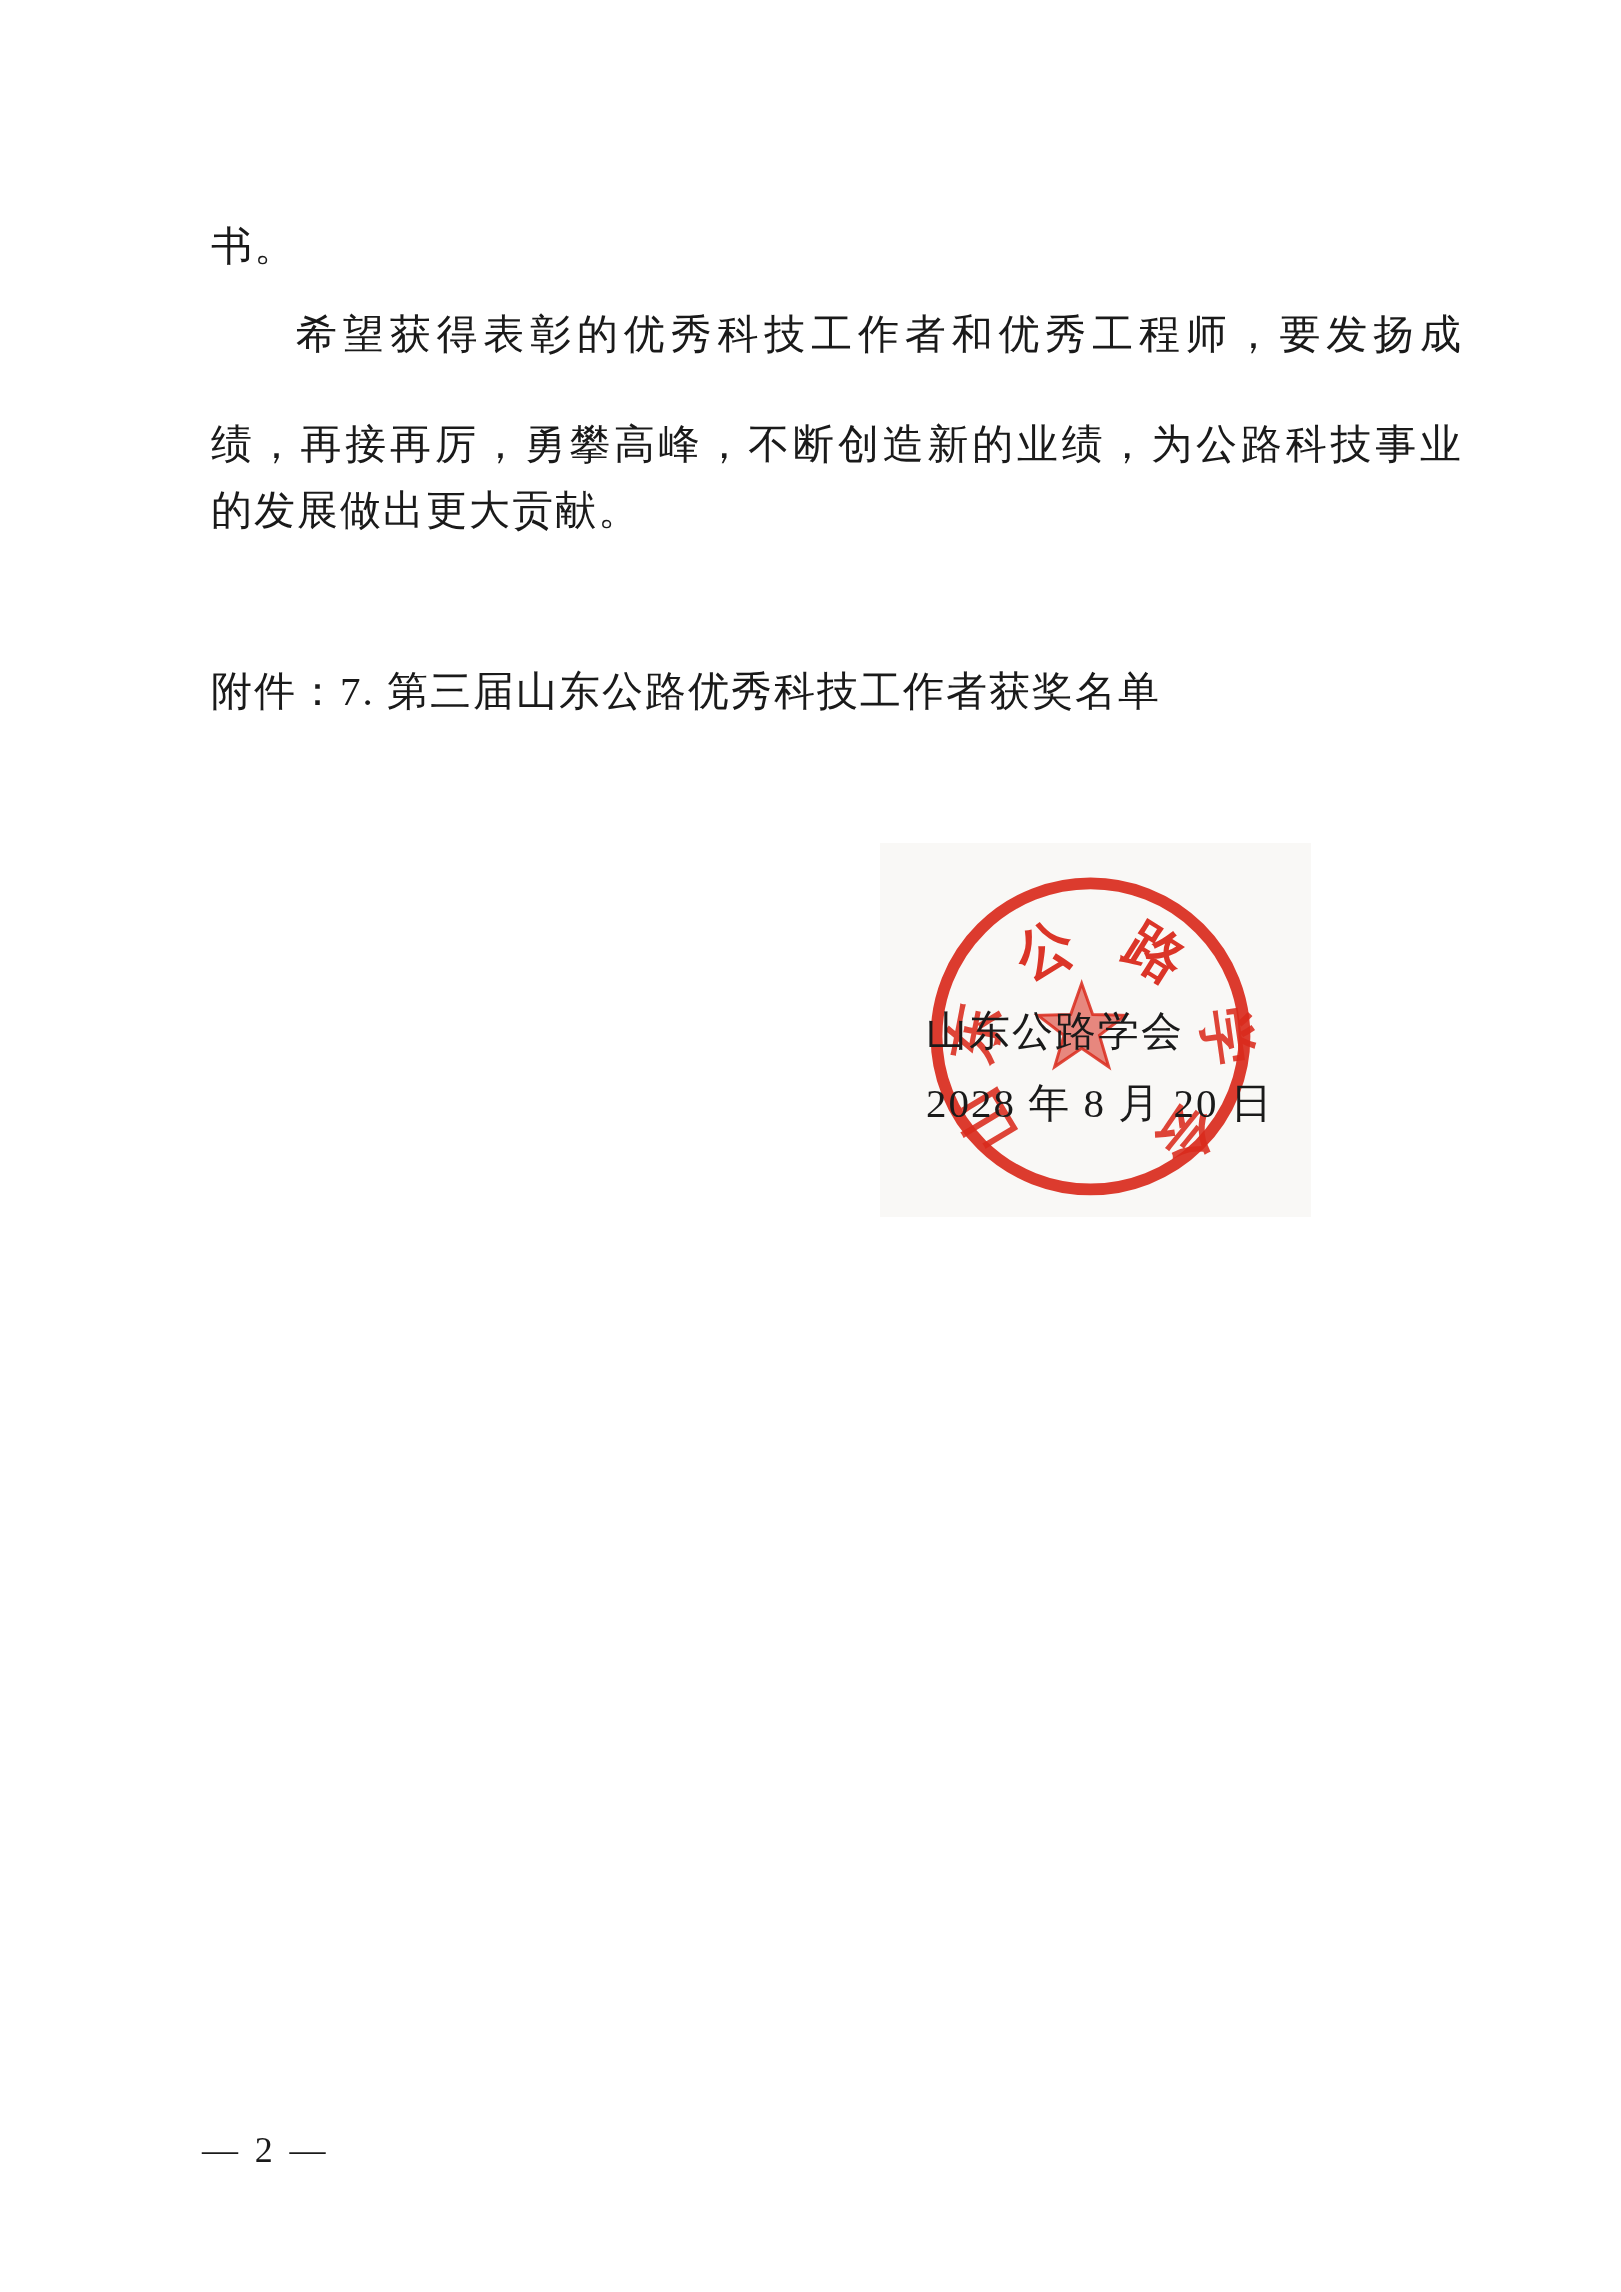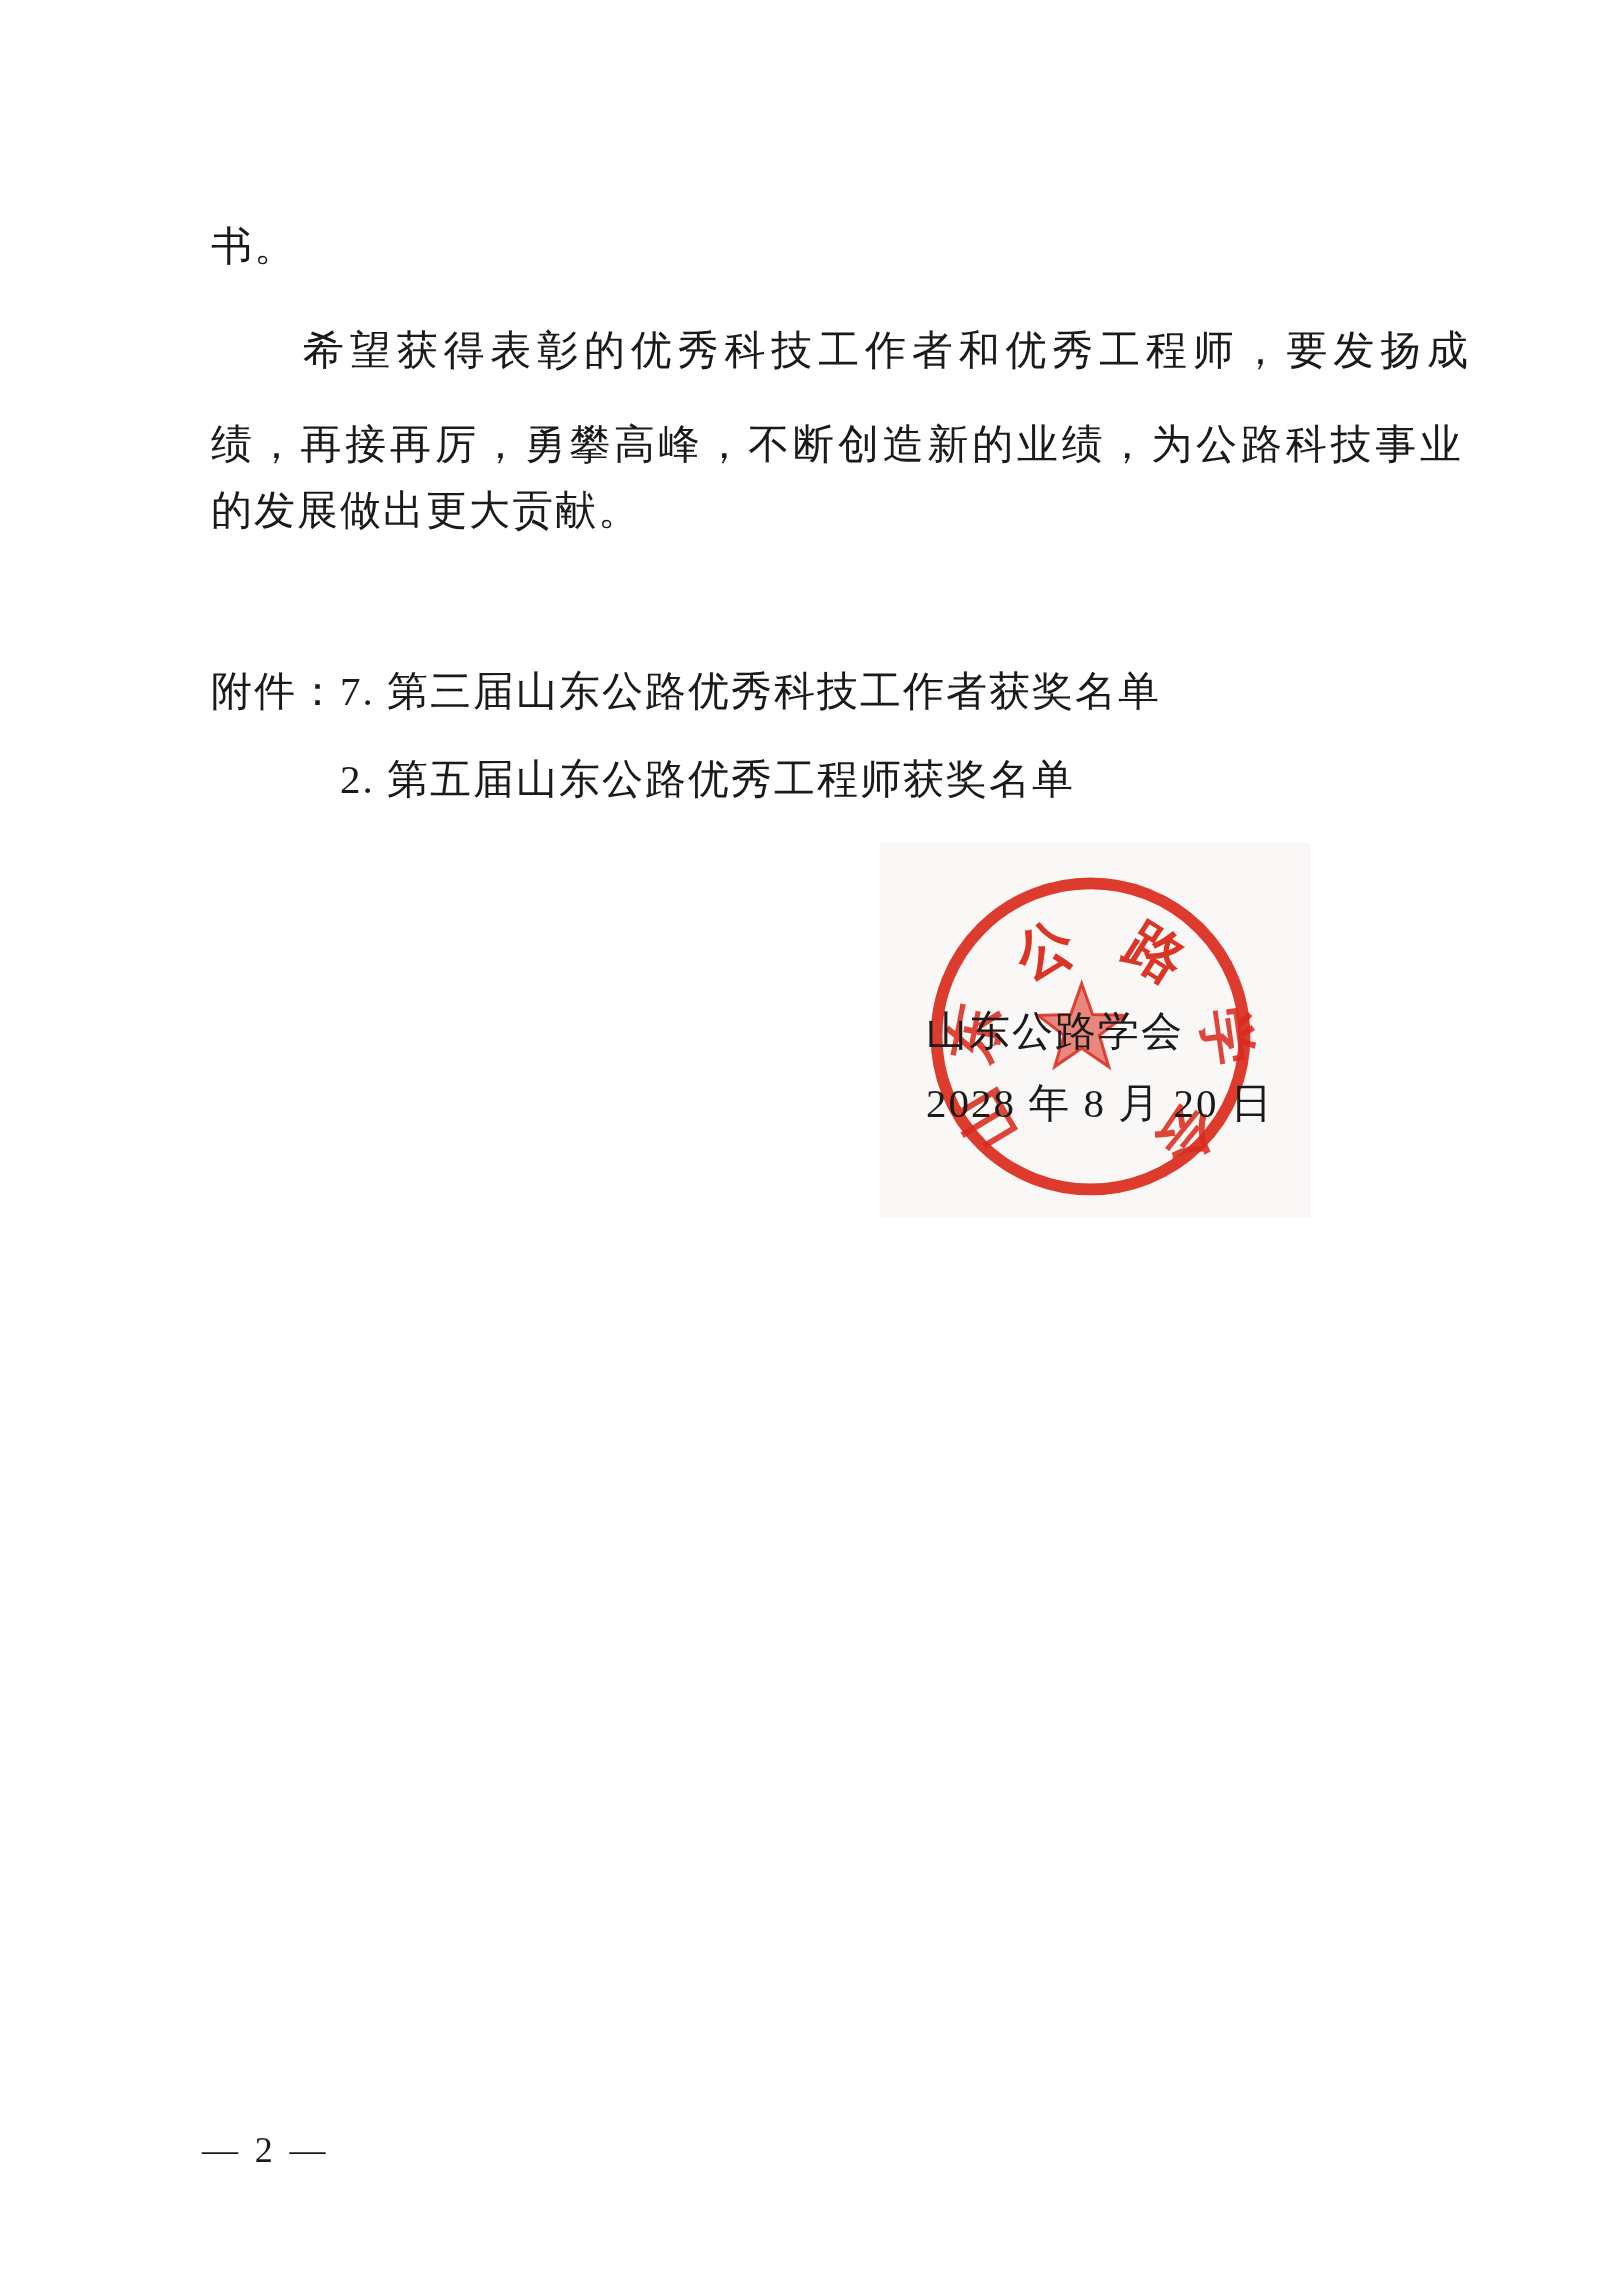--- a/index.html
+++ b/index.html
@@ -49,29 +49,28 @@
     font-weight:bold;
   }
 </style>
 </head>
 <body>
 
 <div class="page">
 
   <div class="line" style="left:211px;top:222px;">书。</div>
 
-  <div class="line jline" style="left:303px;top:310px;width:1167px;margin-top:16px;">希望获得表彰的优秀科技工作者和优秀工程师，要发扬成</div>
+  <div class="line jline" style="left:296px;top:310px;width:1167px;">希望获得表彰的优秀科技工作者和优秀工程师，要发扬成</div>
 
   <div class="line jline" style="left:211px;top:420px;width:1252px;">绩，再接再厉，勇攀高峰，不断创造新的业绩，为公路科技事业</div>
 
   <div class="line" style="left:211px;top:486px;text-align:right;">的发展做出更大贡献。</div>
 
   <div class="line" style="left:211px;top:667px;">附件：7. 第三届山东公路优秀科技工作者获奖名单</div>
 
-  <div class="line" style="left:340px;top:755px;">2. 第五届山东公路优秀工程师获奖名单</div>
 
   <div class="stamp-backdrop"></div>
 
   <svg class="stamp" width="357" height="357" viewBox="0 0 364 364">
     <ellipse cx="182" cy="187" rx="157" ry="156" fill="none" stroke="#d92a1c" stroke-width="12" stroke-opacity="0.92"></ellipse>
     <path d="M173,133 L184.2,164.6 L217.7,165.5 L191.1,185.9 L200.6,218 L173,199 L145.4,218 L154.9,185.9 L128.3,165.5 L161.8,164.6 Z" fill="#d92a1c" fill-opacity="0.55" stroke="#d92a1c" stroke-width="3" stroke-opacity="0.85"></path>
     <text class="seal-char" fill="#d92a1c" fill-opacity="0.88" text-anchor="middle" transform="translate(92,262) rotate(-121)">山</text>
     <text class="seal-char" fill="#d92a1c" fill-opacity="0.88" text-anchor="middle" transform="translate(83,188) rotate(-79)">东</text>
     <text class="seal-char" fill="#d92a1c" fill-opacity="0.95" text-anchor="middle" transform="translate(143,117) rotate(-23)">公</text>
     <text class="seal-char" fill="#d92a1c" fill-opacity="0.95" text-anchor="middle" transform="translate(238,118) rotate(32)">路</text>

